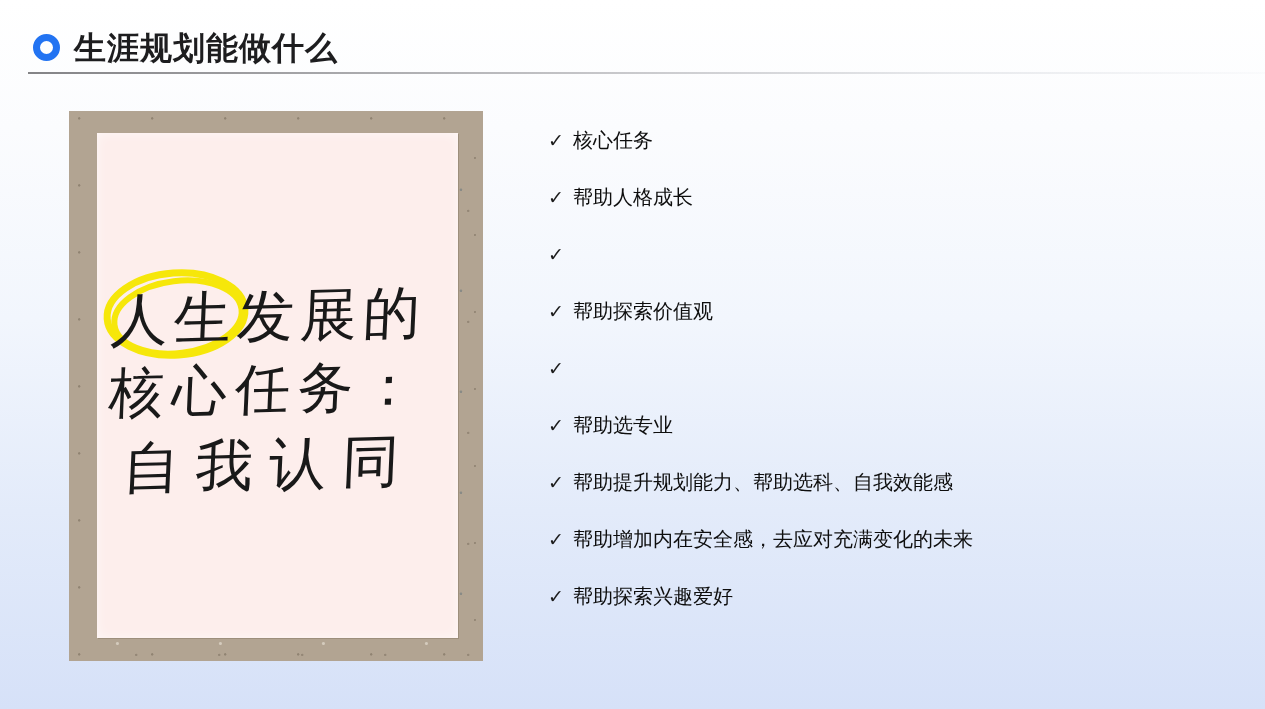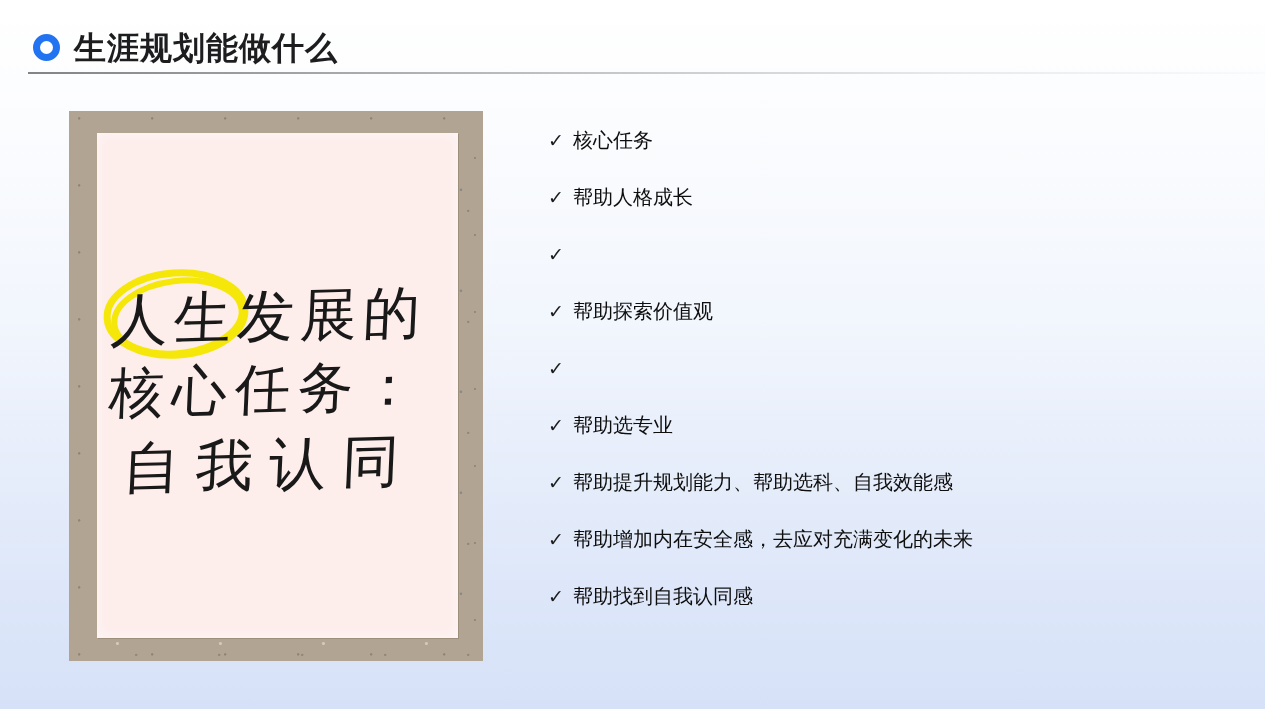--- a/index.html
+++ b/index.html
@@ -155,17 +155,17 @@
     <li class="check-item">
         <span class="check-mark">✓</span>
         <span>帮助提升规划能力、帮助选科、自我效能感</span>
       </li>
     <li class="check-item">
         <span class="check-mark">✓</span>
         <span>帮助增加内在安全感，去应对充满变化的未来</span>
       </li>
     <li class="check-item">
         <span class="check-mark">✓</span>
-        <span>帮助找到自我认同感</span>
+        <span>帮助探索兴趣爱好</span>
       </li>
   </ul>
 
 </div>
 
 </body></html>

